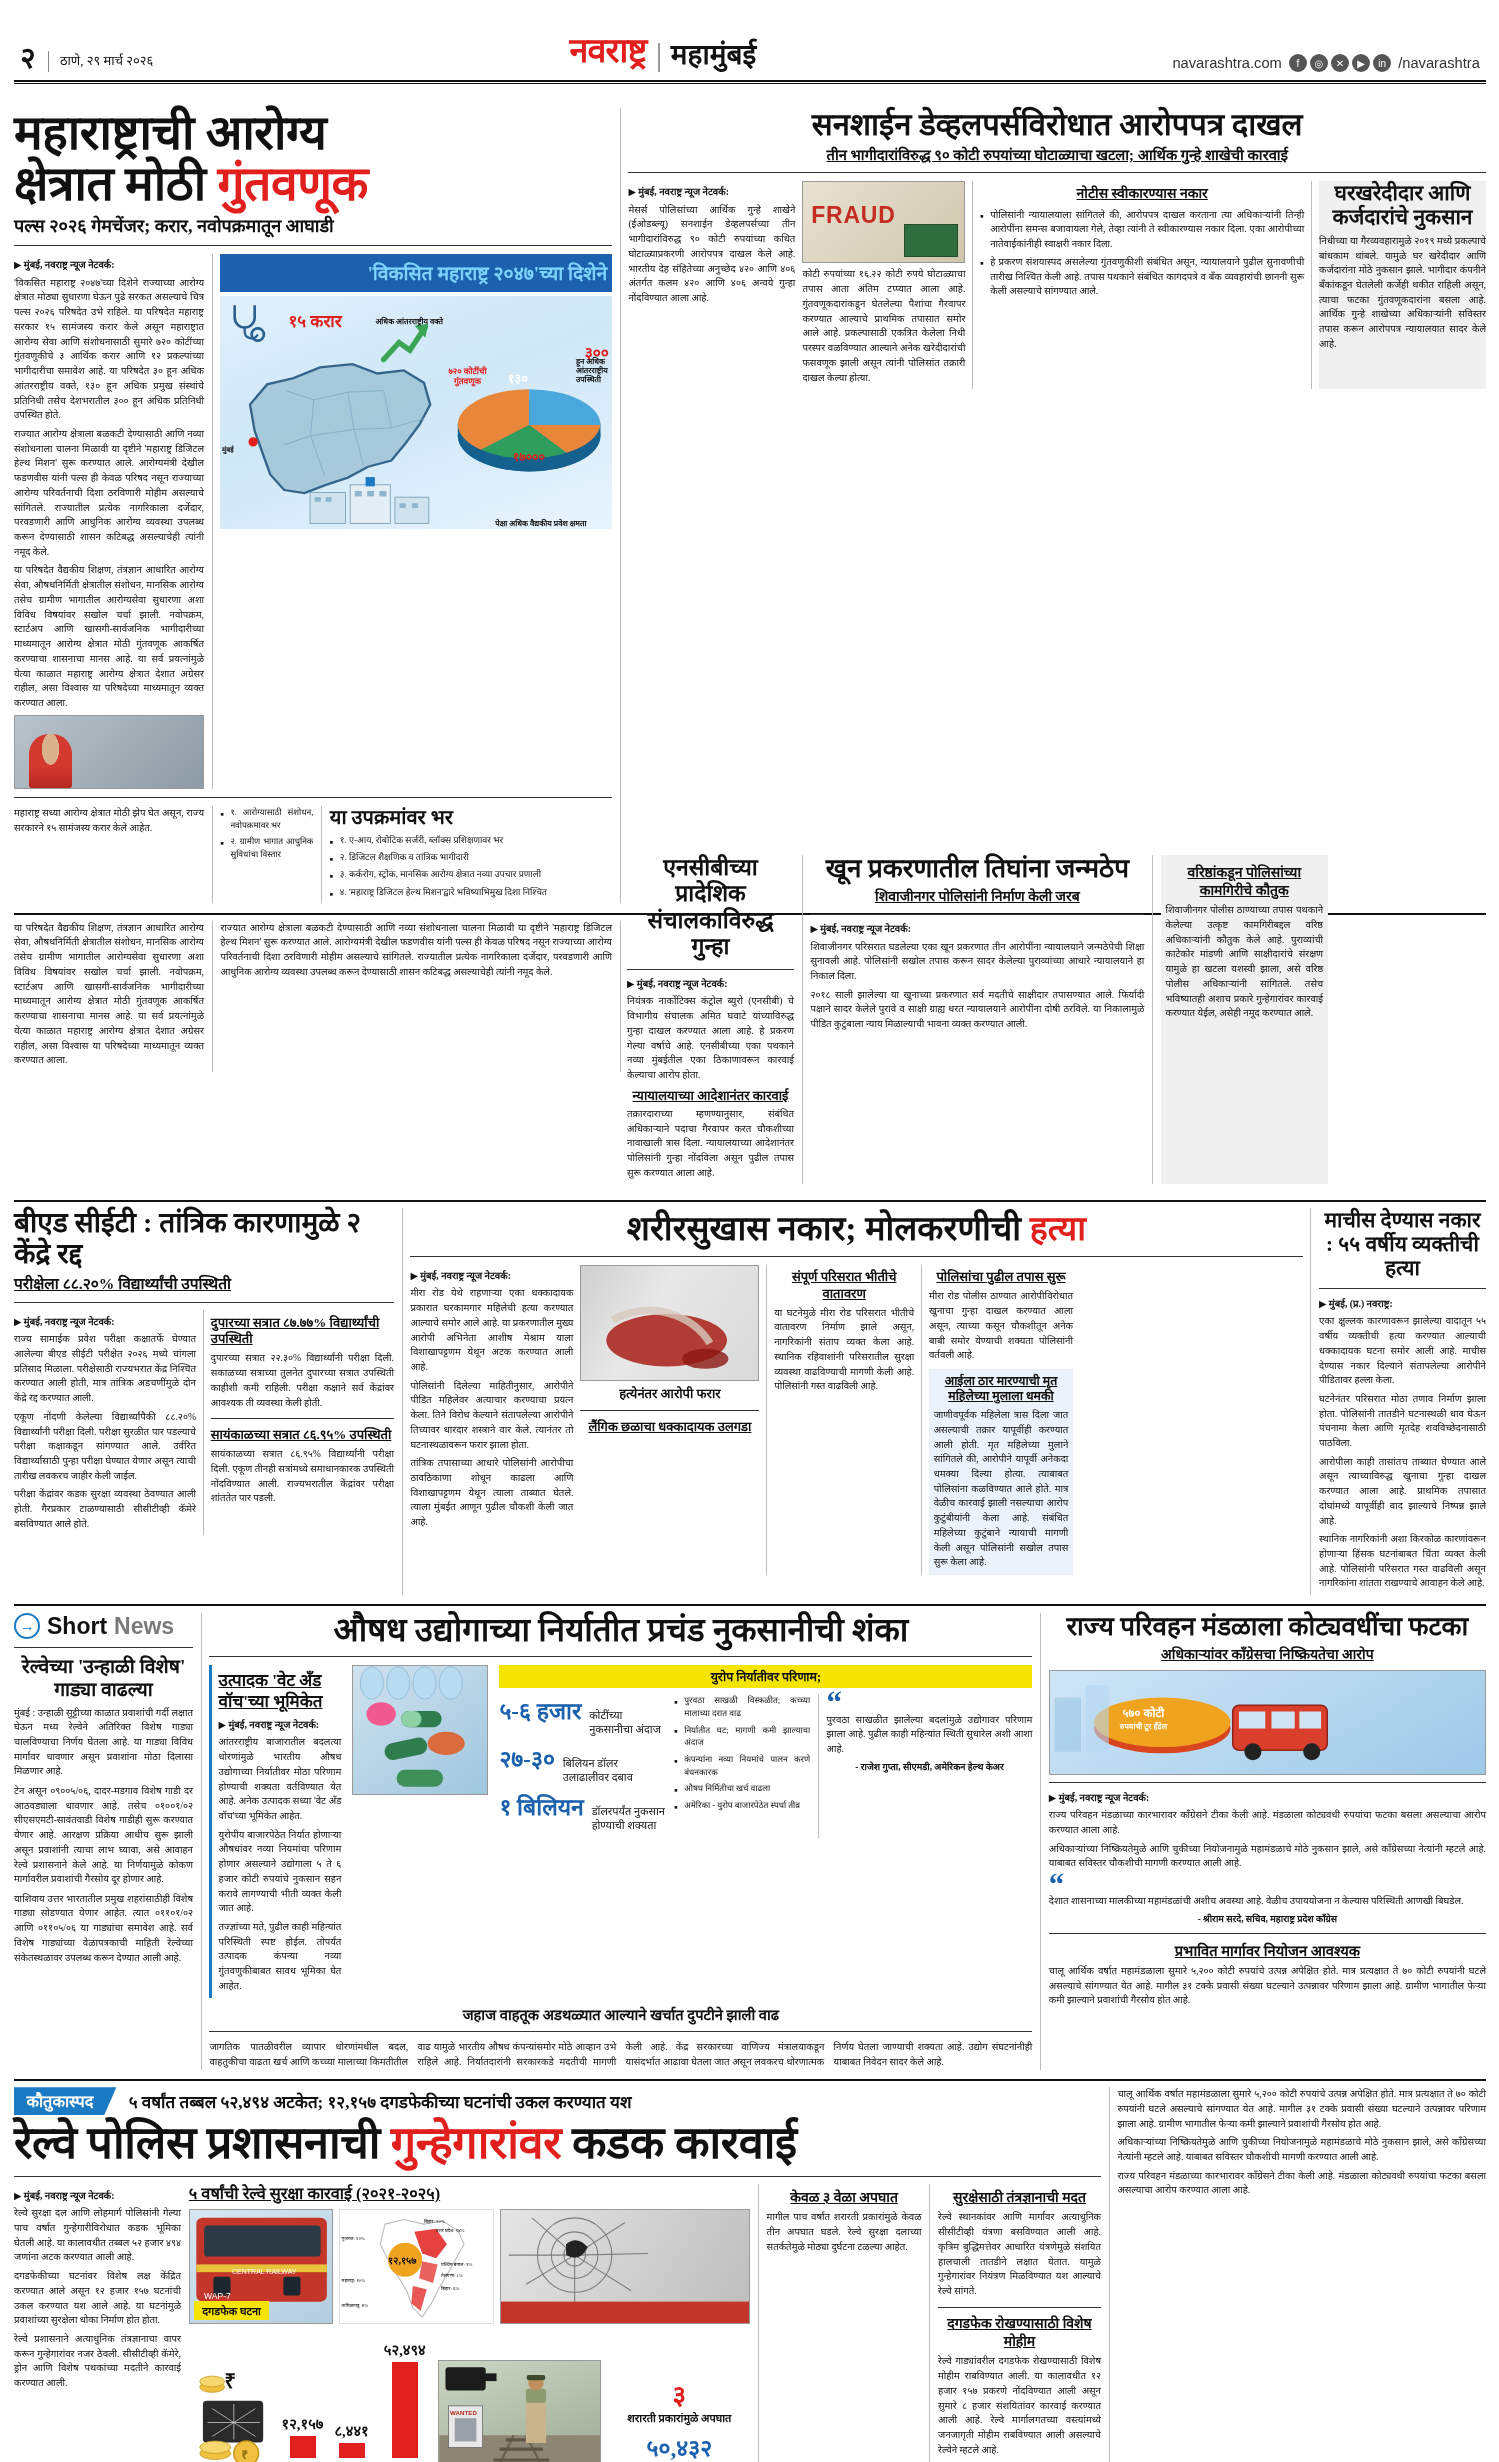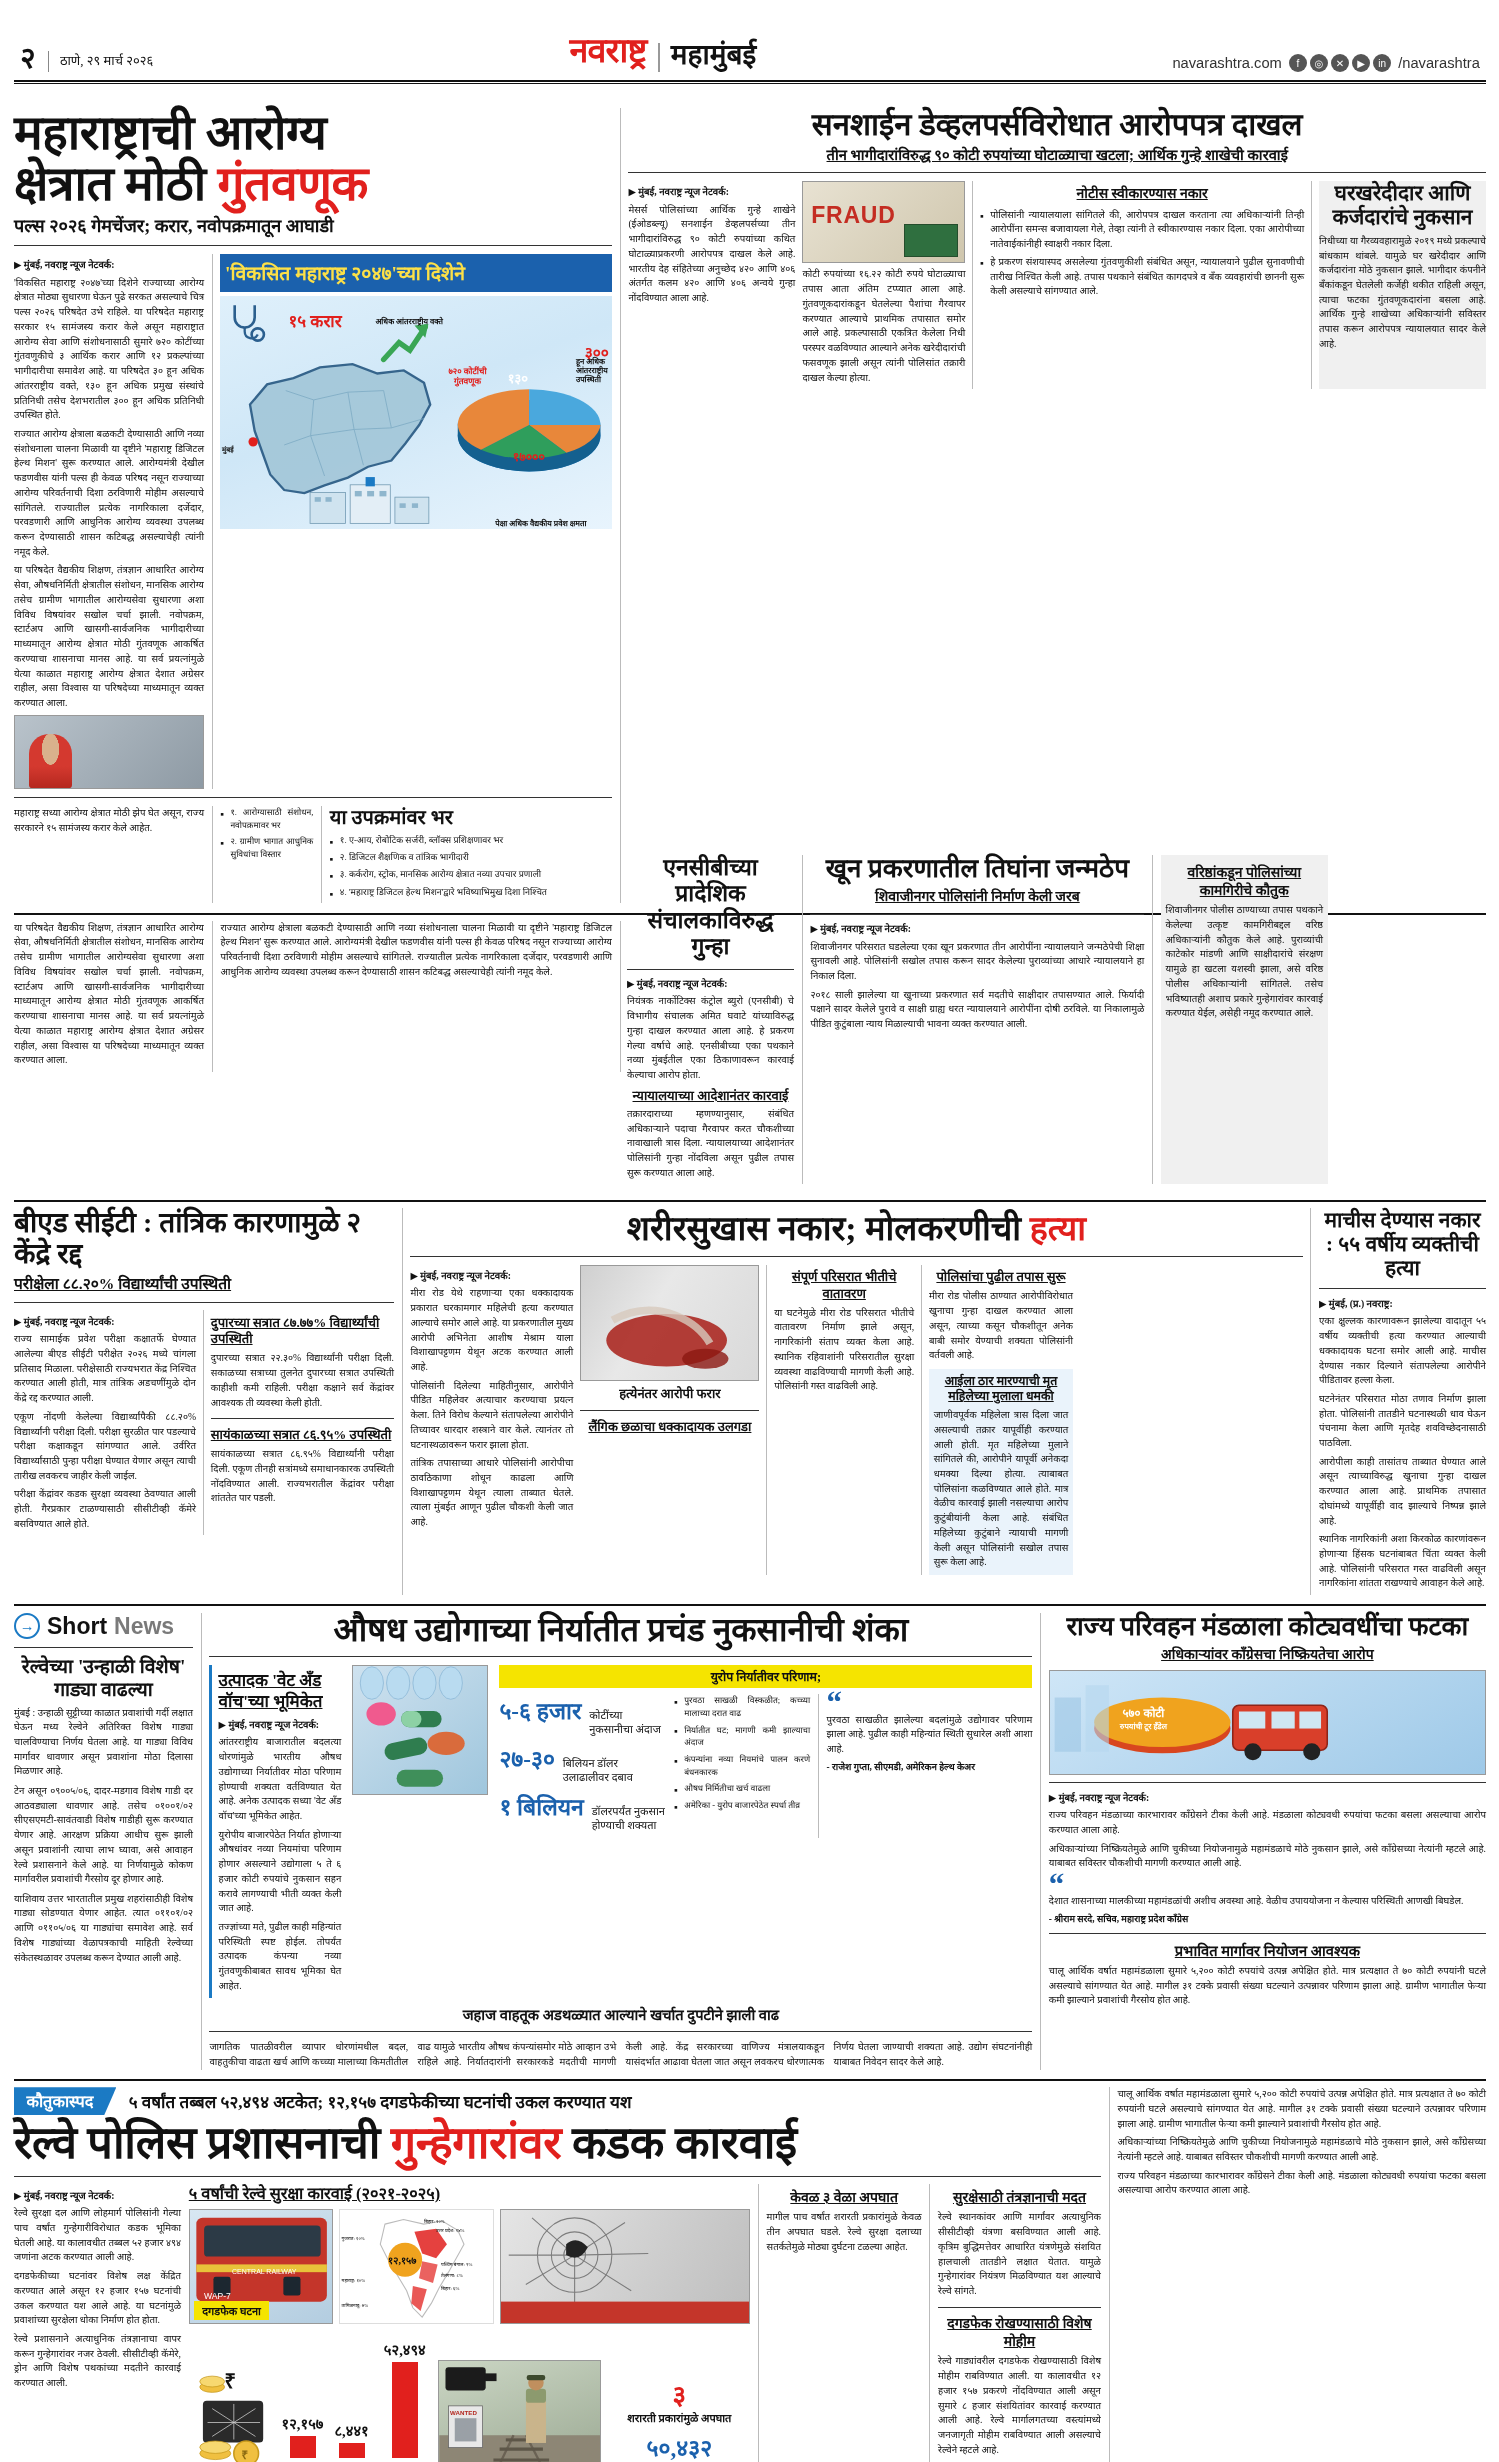--- a/index.html
+++ b/index.html
@@ -41,21 +41,21 @@
   h3.hl3 { font-size: 20px; line-height: 1.15; font-weight: 700; }
   .sub { font-size: 18px; font-weight: 700; line-height: 1.2; margin-top: 6.2px; }
   .sub-sm { font-size: 13px; font-weight: 700; line-height: 1.25; margin-top: 4.7px; text-decoration: underline; }
   .byline { font-size: 9.7px; line-height: 1.45; margin: 4.7px 0 3.1px; font-weight: 700; }
   .body { font-size: 9.7px; line-height: 1.52; text-align: justify; hyphens: auto; }
   .body p { margin-bottom: 3.9px; }
   .bullets { font-size: 9.7px; line-height: 1.5; }
   .bullets li { list-style: none; position: relative; padding-left: 10px; margin-bottom: 3.9px; text-align: justify; }
   .bullets li:before { content: "\25A0"; position: absolute; left: 0; font-size: 5.4px; top: 3.9px; }
 
-  .ribbon { background: #1b61ad; color: #fde047; text-align: left; font-size: 19.4px;
+  .ribbon { background: #1b61ad; color: #7dd3fc; text-align: right; font-size: 19.4px;
             font-weight: 700; padding: 5.4px 4.7px; }
   .ribbon-y { background: #f5e400; color: #111; text-align: center; font-size: 12.4px;
               font-weight: 700; padding: 3.1px; }
   .tag-red { color: #e1201d; font-weight: 700; font-size: 17px; }
   .tag-blue { background: #1b7ac4; color: #fff; font-weight: 700; font-size: 16.3px;
               display: inline-block; padding: 3.1px 12.4px; }
   .shade { background: #f0f0f0; }
   .shade2 { background: #eaf3fb; }
 
   
@@ -67,21 +67,21 @@
   .gfx-pill { background: linear-gradient(140deg,#cfe2ef,#9fc6dd); }
   .gfx-bus { background: linear-gradient(150deg,#cfe6f7,#9ec9e8); }
   .gfx-train { background: linear-gradient(150deg,#d8e7f2,#b3cde0); }
 
   .cap-y { background: #f5e400; font-weight: 700; font-size: 13px; padding: 2.3px 7.8px; display: inline-block; }
   .cap-c { text-align: center; font-size: 13px; font-weight: 700; margin-top: 3.9px; }
 
   .quote { font-size: 9.7px; line-height: 1.5; text-align: justify; }
   .qmark { font-size: 31px; color: #1b61ad; line-height: .6; font-weight: 700;
            font-family: "Liberation Serif", serif; }
-  .attrib { text-align: left; font-weight: 700; font-size: 9.3px; margin-top: 3.1px; }
+  .attrib { text-align: center; font-weight: 700; font-size: 9.3px; margin-top: 3.1px; }
 
   .sn-head { display: flex; align-items: center; gap: 7px; font-family: "Liberation Sans", sans-serif; }
   .sn-head .ic { width: 26px; height: 26px; border: 2.3px solid #1b7ac4; border-radius: 50%;
                  color: #1b7ac4; display: flex; align-items: center; justify-content: center;
                  font-size: 14.7px; font-weight: 700; }
   .sn-head .t1 { font-size: 23px; font-weight: 700; color: #111; }
   .sn-head .t2 { font-size: 23px; font-weight: 700; color: #7a7a7a; }
 
   .leftbar { border-left: 3.9px solid #1b7ac4; padding-left: 6.2px; }
 

